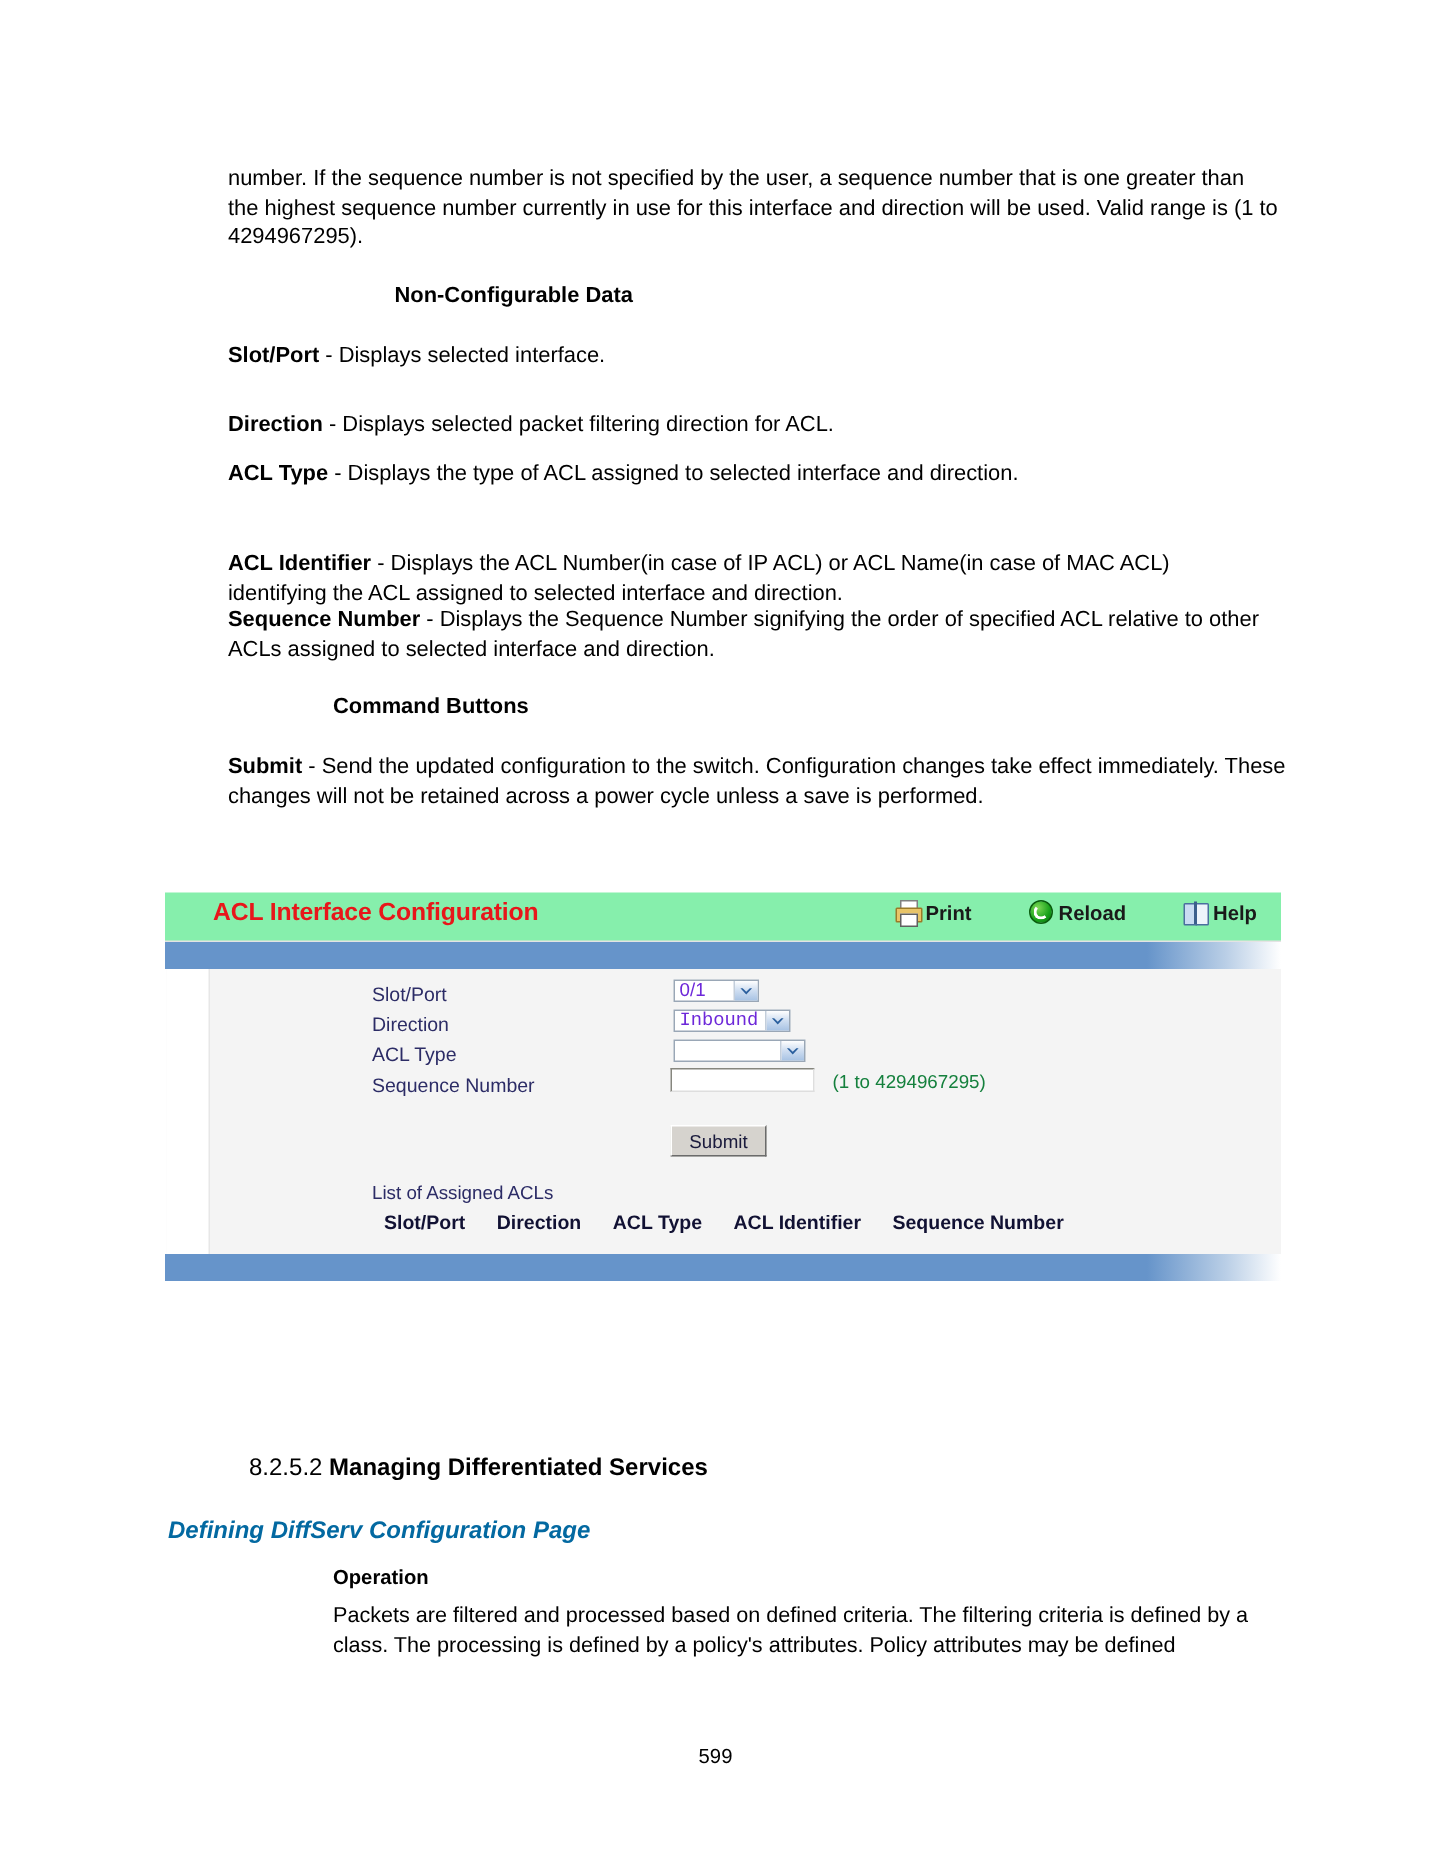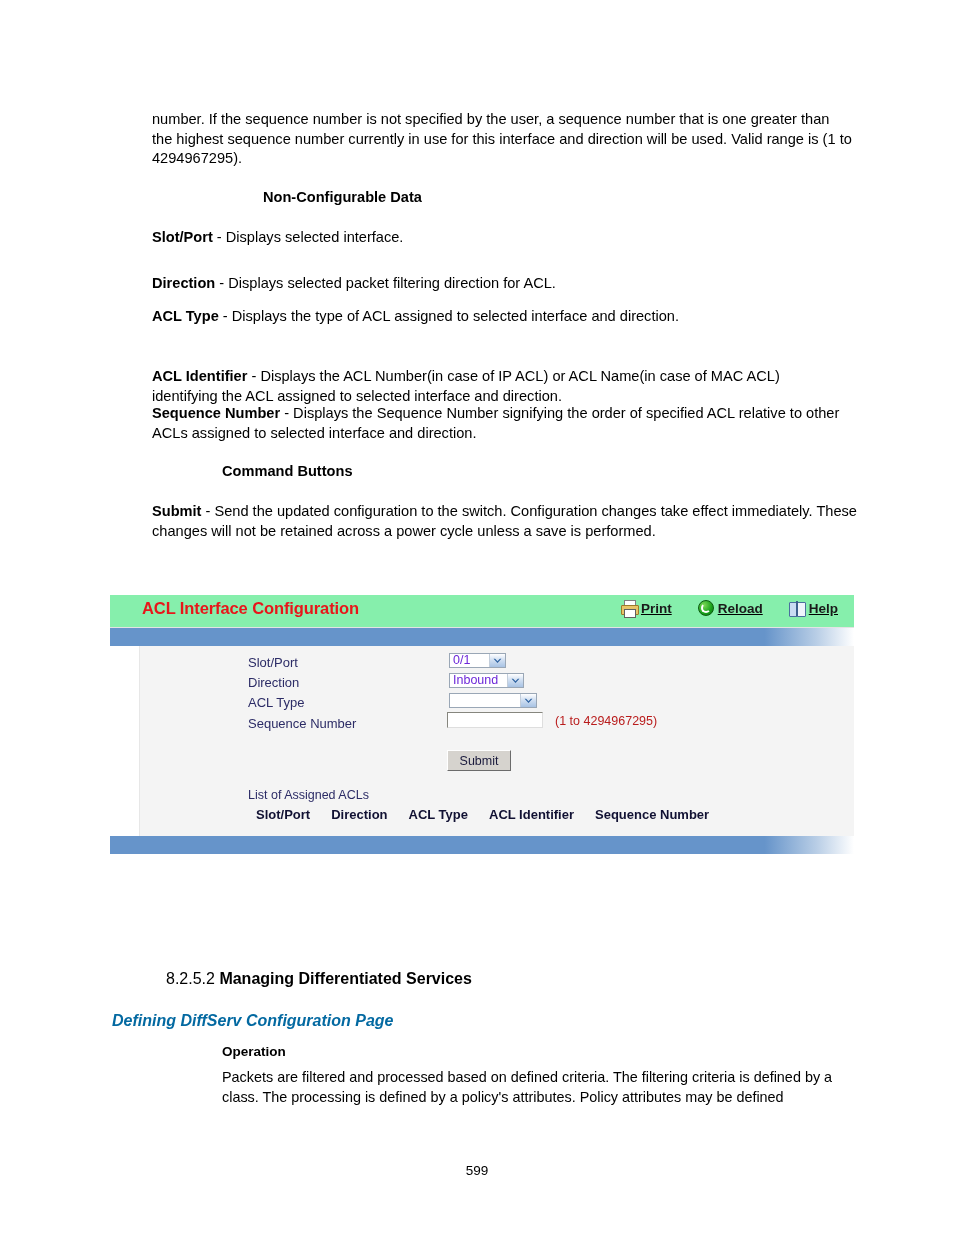--- a/index.html
+++ b/index.html
@@ -63,22 +63,21 @@
     color: #e8161a;
     letter-spacing: -0.1px;
     white-space: nowrap;
   }
   .panel-actions {
     position: absolute;
     right: 16px;
     top: 5px;
     display: flex;
     align-items: flex-start;
-    gap: 26px;
-    text-decoration: underline;
+    gap: 38px;
   }
   .action {
     display: flex;
     align-items: center;
     gap: 4px;
     font-size: 13.5px;
     font-weight: bold;
     color: #1a1a1a;
     white-space: nowrap;
   }
@@ -190,42 +189,42 @@
     border-left: 1px solid #c3cedb;
     display: flex;
     align-items: center;
     justify-content: center;
   }
   .select-box .sel-arrow svg { display: block; }
 
   .sel-slot { top: 7px; }
   .sel-slot .sel-text { min-width: 32px; }
   .sel-dir  { top: 27px; }
-  .sel-dir .sel-text { min-width: 50px; }
+  .sel-dir .sel-text { min-width: 50px; font-family: Liberation Mono, monospace; }
   .sel-type { top: 47px; }
   .sel-type .sel-text { min-width: 63px; }
 
   .seq-input {
     position: absolute;
     left: 336px;
     top: 66px;
     width: 96px;
     height: 16px;
     background: #ffffff;
     border: 1px solid #86867e;
     border-right-color: #dedede;
     border-bottom-color: #dedede;
     box-sizing: border-box;
   }
   .seq-hint {
     position: absolute;
     left: 444px;
     top: 68px;
     font-size: 12.5px;
-    color: #b91c1c;
+    color: #15803d;
     white-space: nowrap;
   }
 
   .submit-btn {
     position: absolute;
     left: 336px;
     top: 104px;
     width: 64px;
     height: 21px;
     background: #d6d3ce;

